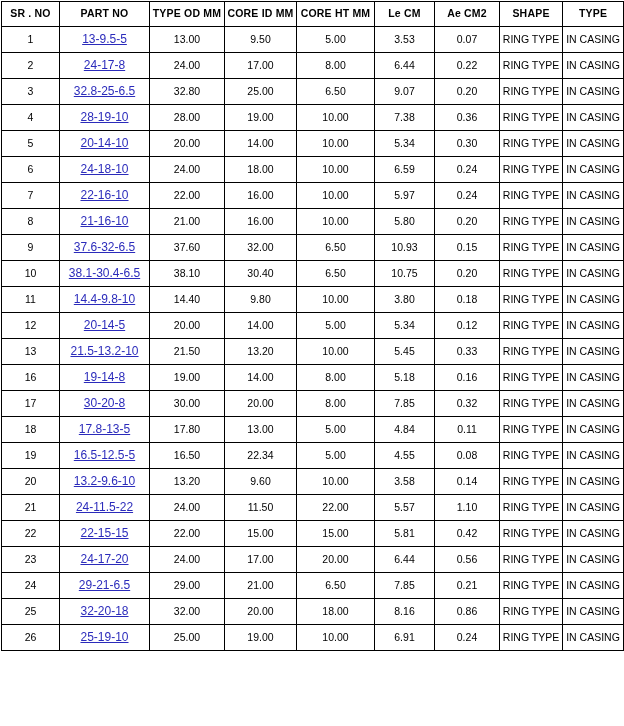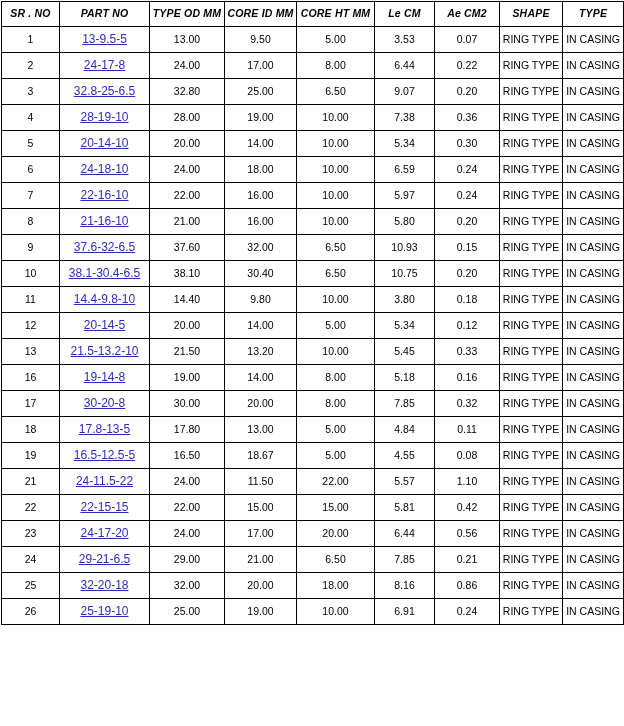--- a/index.html
+++ b/index.html
@@ -36,21 +36,20 @@
     padding: 0;
     height: 25px;
     white-space: nowrap;
     overflow: hidden;
   }
   table.parts th {
     font-weight: bold;
     font-size: 10.5px;
     height: 24px;
     letter-spacing: 0.2px;
-    font-style: italic;
   }
   
   col.c-sr      { width: 58px; }
   col.c-part    { width: 90px; }
   col.c-od      { width: 75px; }
   col.c-id      { width: 72px; }
   col.c-ht      { width: 78px; }
   col.c-le      { width: 60px; }
   col.c-ae      { width: 65px; }
   col.c-shape   { width: 63px; }
@@ -268,24 +267,35 @@
           <td class="numeric">5.00</td>
           <td class="numeric">4.84</td>
           <td class="numeric">0.11</td>
           <td class="shape">RING TYPE</td>
           <td class="type">IN CASING</td>
         </tr>
         <tr>
           <td class="numeric">19</td>
           <td><span class="part-link">16.5-12.5-5</span></td>
           <td class="numeric">16.50</td>
-          <td class="numeric">18.67</td>
+          <td class="numeric">22.34</td>
           <td class="numeric">5.00</td>
           <td class="numeric">4.55</td>
           <td class="numeric">0.08</td>
+          <td class="shape">RING TYPE</td>
+          <td class="type">IN CASING</td>
+        </tr>
+        <tr>
+          <td class="numeric">20</td>
+          <td><span class="part-link">13.2-9.6-10</span></td>
+          <td class="numeric">13.20</td>
+          <td class="numeric">9.60</td>
+          <td class="numeric">10.00</td>
+          <td class="numeric">3.58</td>
+          <td class="numeric">0.14</td>
           <td class="shape">RING TYPE</td>
           <td class="type">IN CASING</td>
         </tr>
         <tr>
           <td class="numeric">21</td>
           <td><span class="part-link">24-11.5-22</span></td>
           <td class="numeric">24.00</td>
           <td class="numeric">11.50</td>
           <td class="numeric">22.00</td>
           <td class="numeric">5.57</td>

